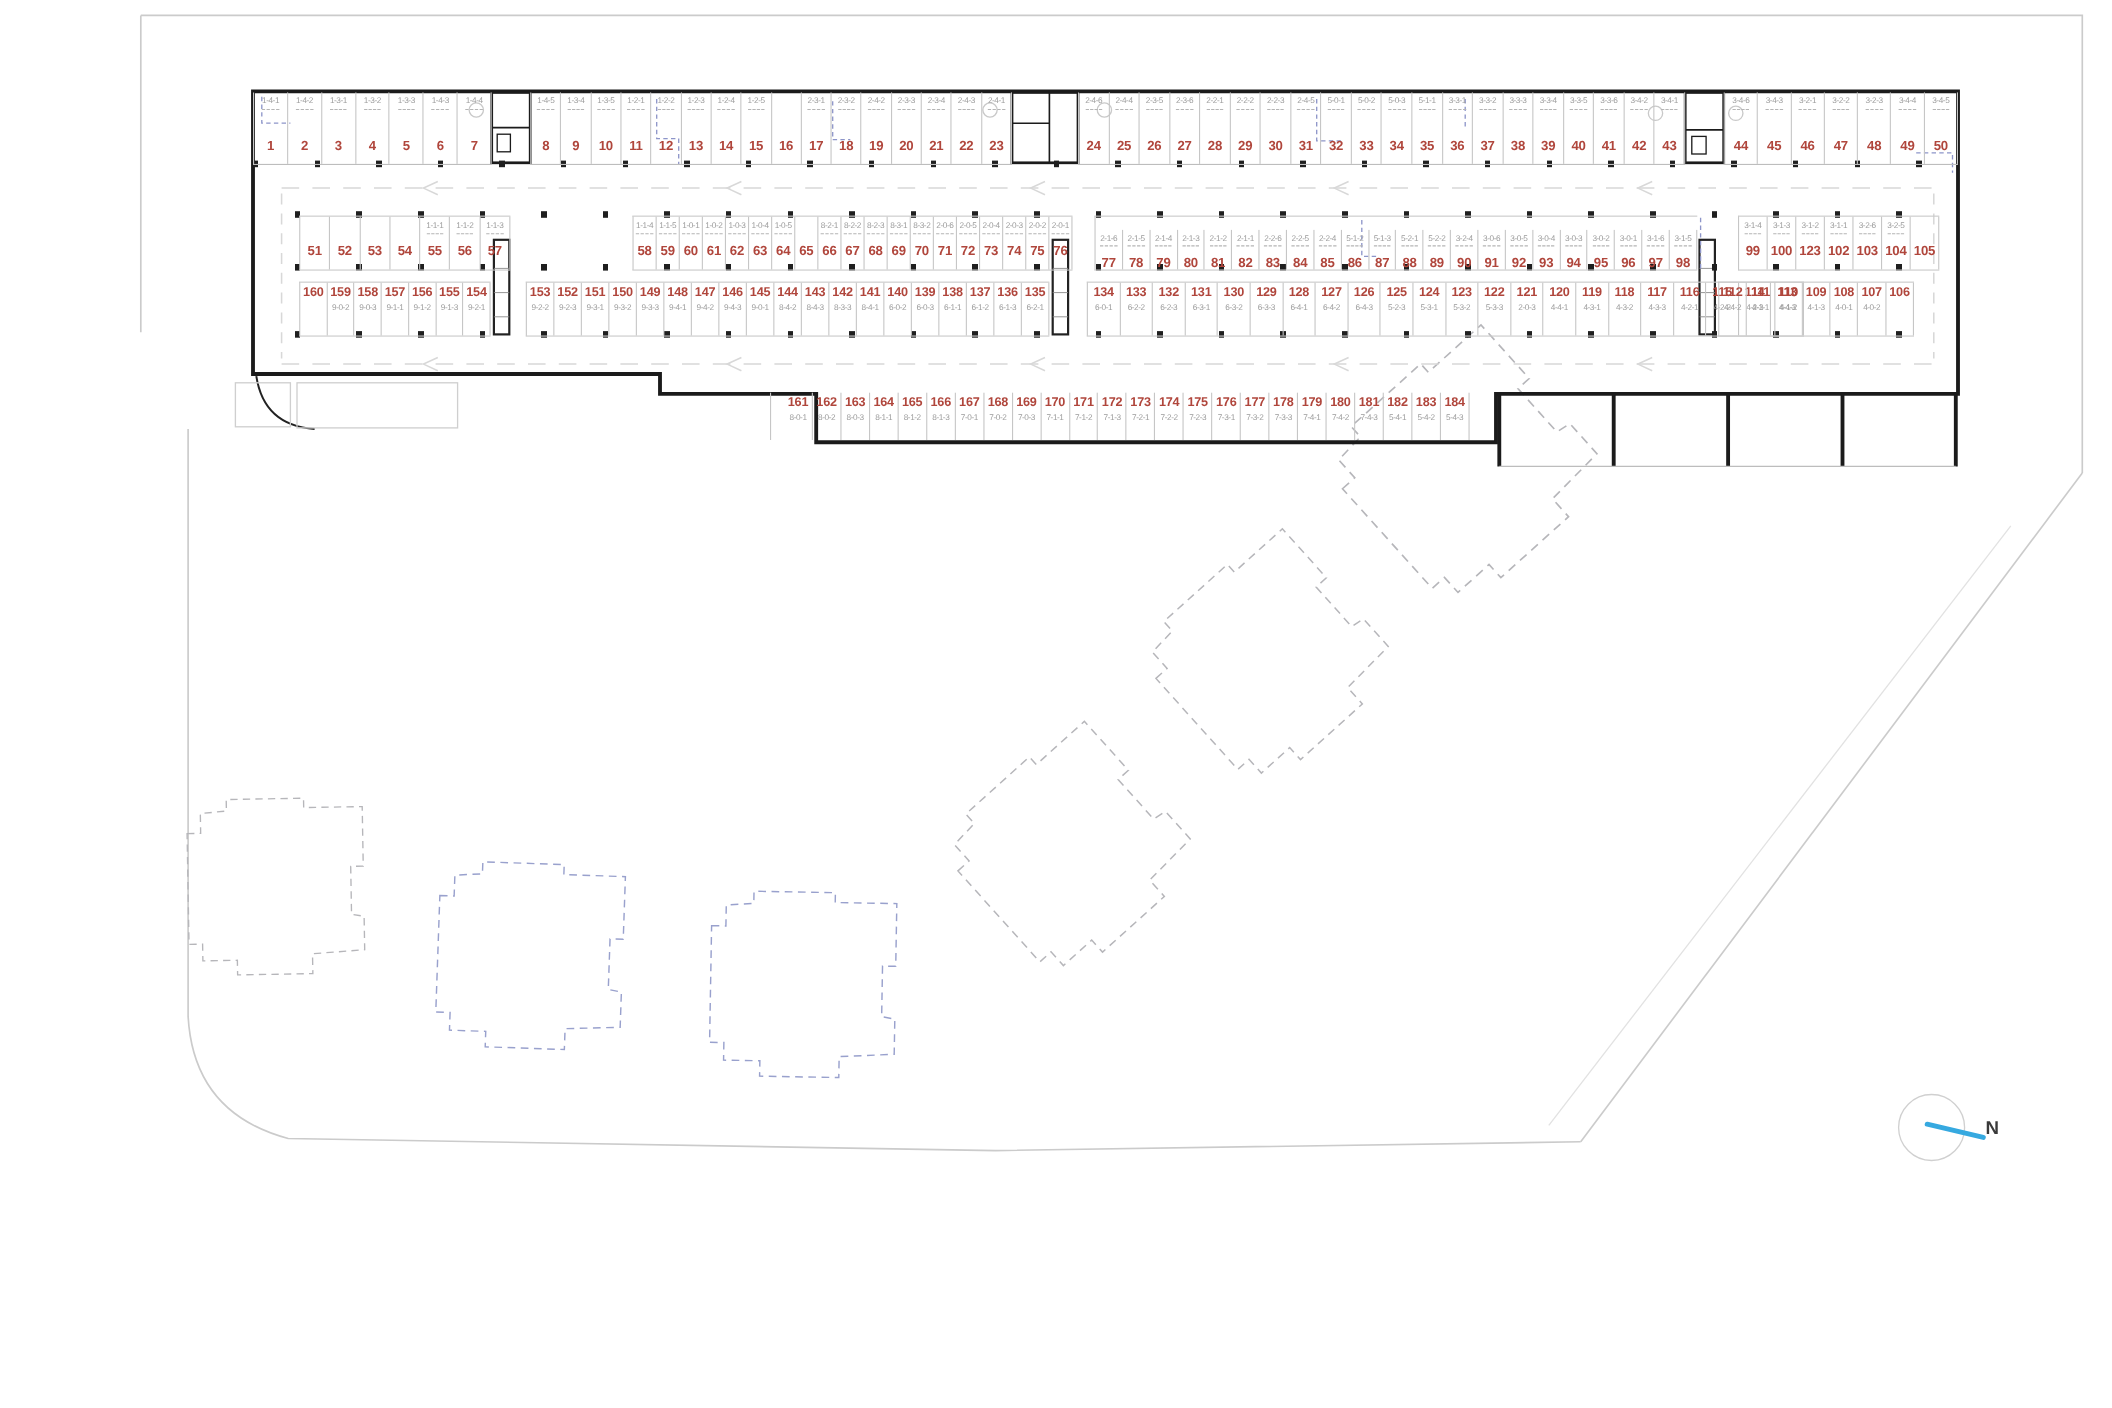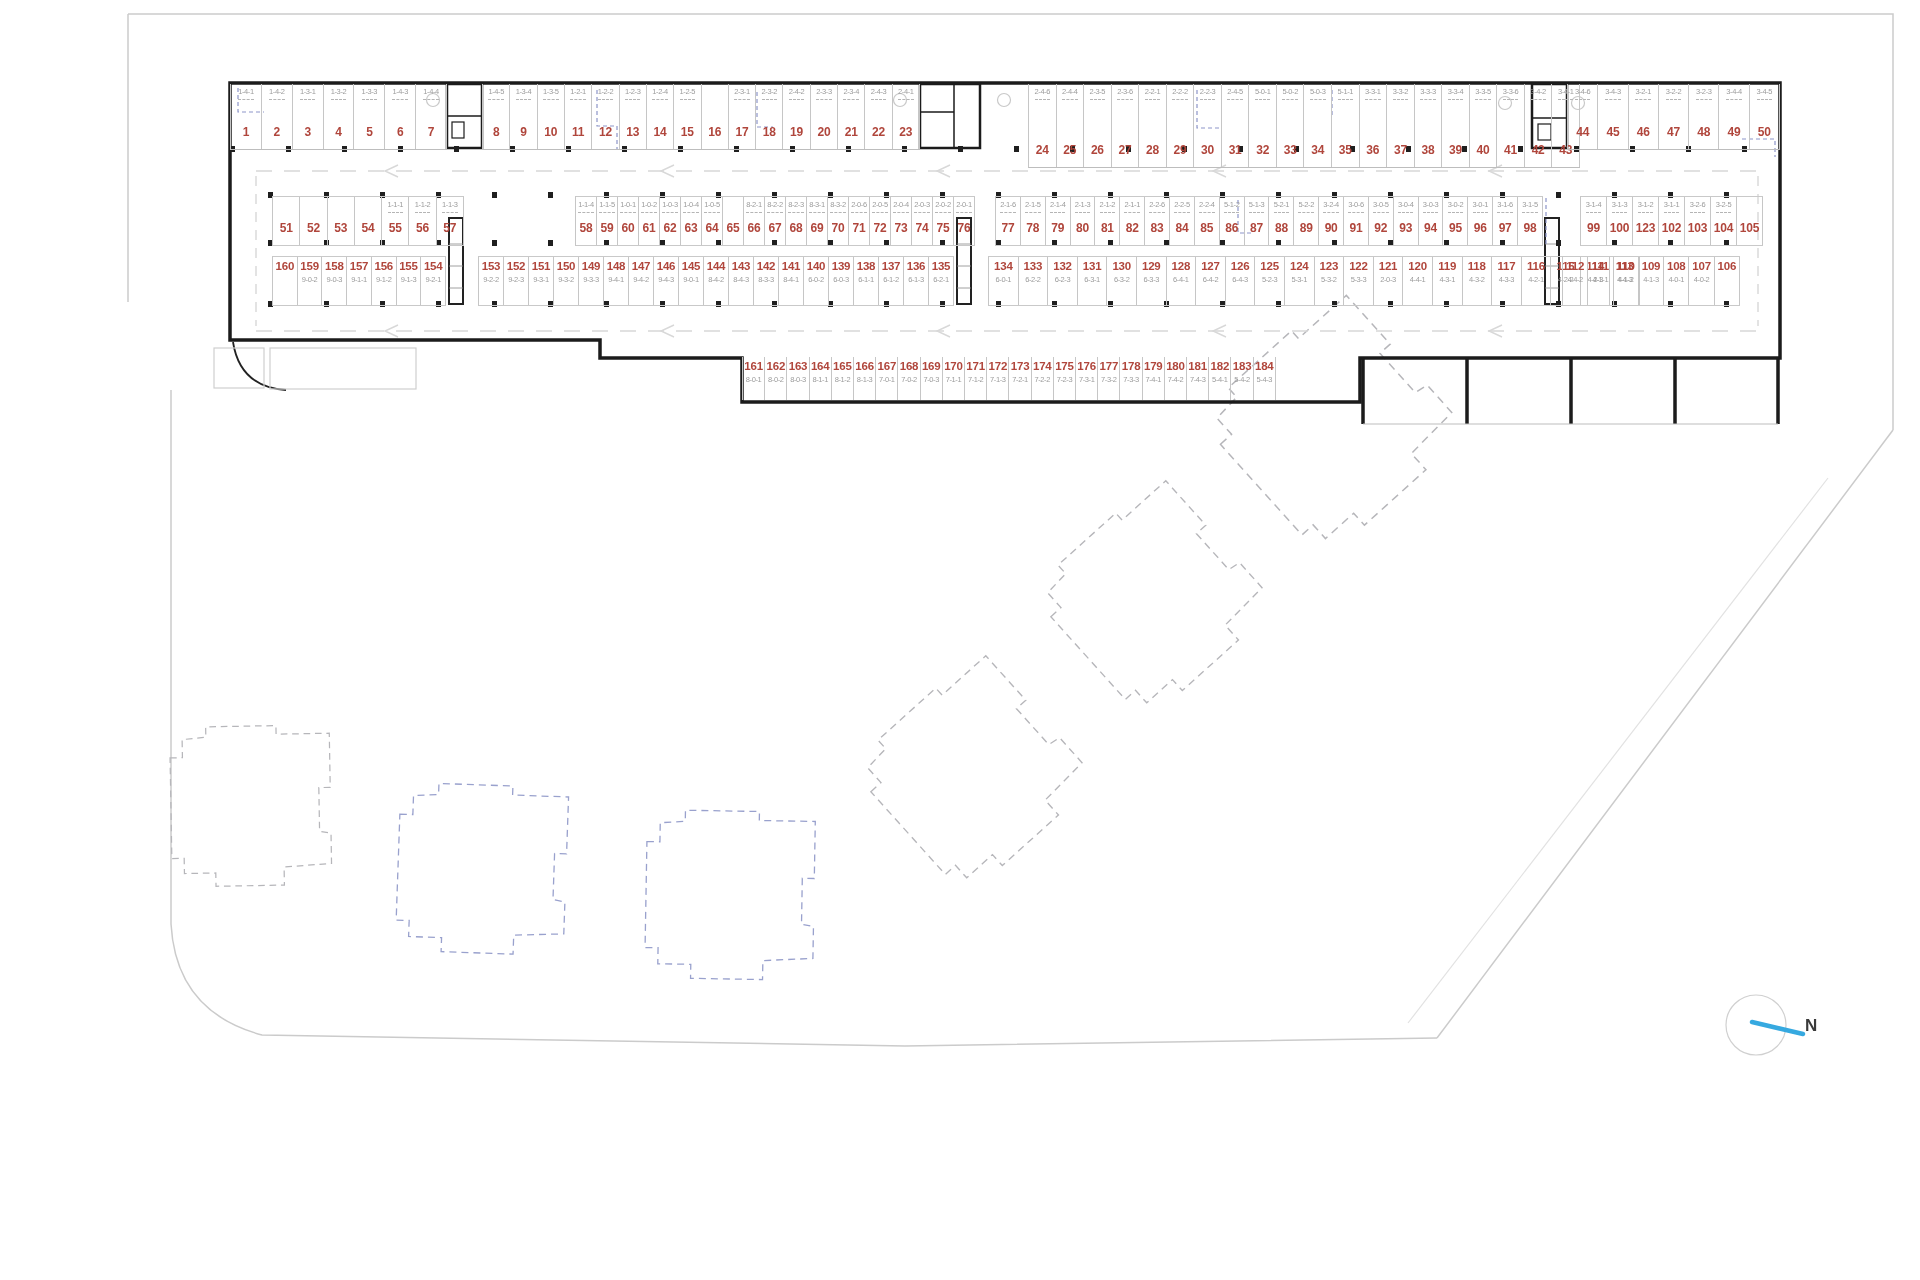--- a/index.html
+++ b/index.html
@@ -224,21 +224,21 @@
       </div>
       <div class="stall">
         <span class="code">2-4-3</span>
         <span class="num">22</span>
       </div>
       <div class="stall">
         <span class="code">2-4-1</span>
         <span class="num">23</span>
       </div>
     </div>
-  <div class="row-group r1 code-above" style="left:980px;top:84px;width:552px;height:84px;margin-left:48px;">
+  <div class="row-group r1 code-above" style="left:980px;top:84px;width:552px;height:66px;">
       <div class="stall">
         <span class="code">2-4-6</span>
         <span class="num">24</span>
       </div>
       <div class="stall">
         <span class="code">2-4-4</span>
         <span class="num">25</span>
       </div>
       <div class="stall">
         <span class="code">2-3-5</span>
@@ -445,21 +445,21 @@
       </div>
       <div class="stall">
         <span class="code">2-0-2</span>
         <span class="num">75</span>
       </div>
       <div class="stall">
         <span class="code">2-0-1</span>
         <span class="num">76</span>
       </div>
     </div>
-  <div class="row-group r2 code-above" style="left:995px;top:196px;width:548px;height:50px;">
+  <div class="row-group r2 code-above" style="left:995px;top:196px;width:548px;height:50px;align-items:flex-end;">
       <div class="stall">
         <span class="code">2-1-6</span>
         <span class="num">77</span>
       </div>
       <div class="stall">
         <span class="code">2-1-5</span>
         <span class="num">78</span>
       </div>
       <div class="stall">
         <span class="code">2-1-4</span>
@@ -795,21 +795,21 @@
       <div class="stall">
         <span class="num">107</span>
         <span class="code">4-0-2</span>
       </div>
       <div class="stall">
         <span class="num">106</span>
         <span class="code empty">0-0-0</span>
       </div>
     </div>
 
-  <div class="row-group r4 code-below" style="left:742px;top:357px;width:534px;height:43px;">
+  <div class="row-group r4 code-below" style="left:700px;top:357px;width:636px;height:43px;padding-left:12px;">
       <div class="stall">
         <span class="num">161</span>
         <span class="code">8-0-1</span>
       </div>
       <div class="stall">
         <span class="num">162</span>
         <span class="code">8-0-2</span>
       </div>
       <div class="stall">
         <span class="num">163</span>

